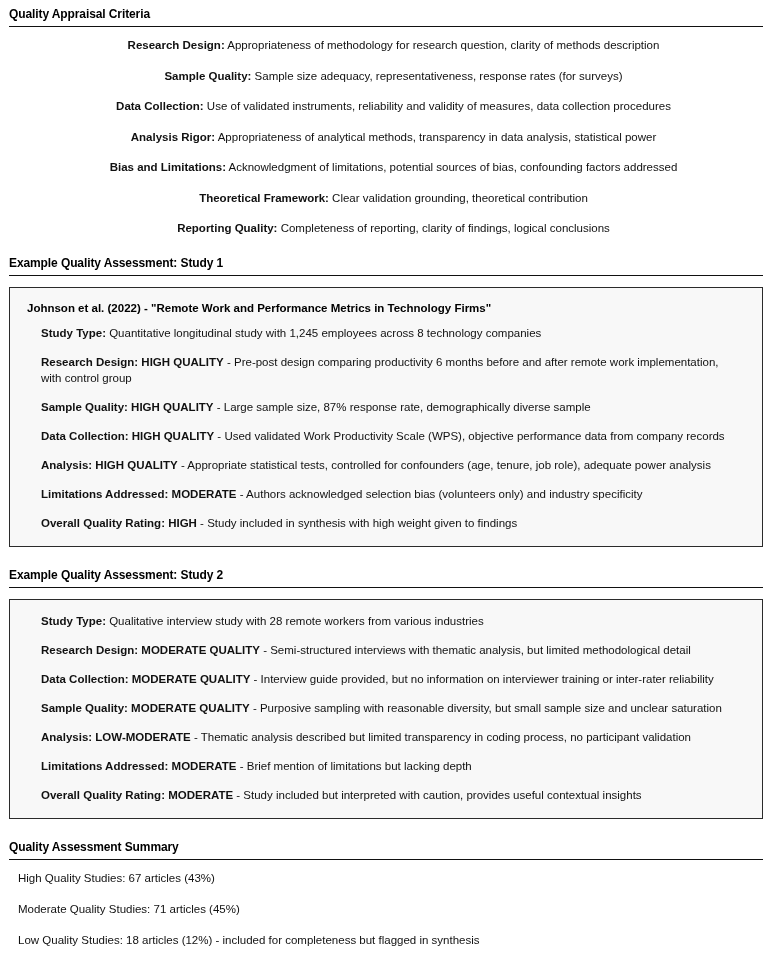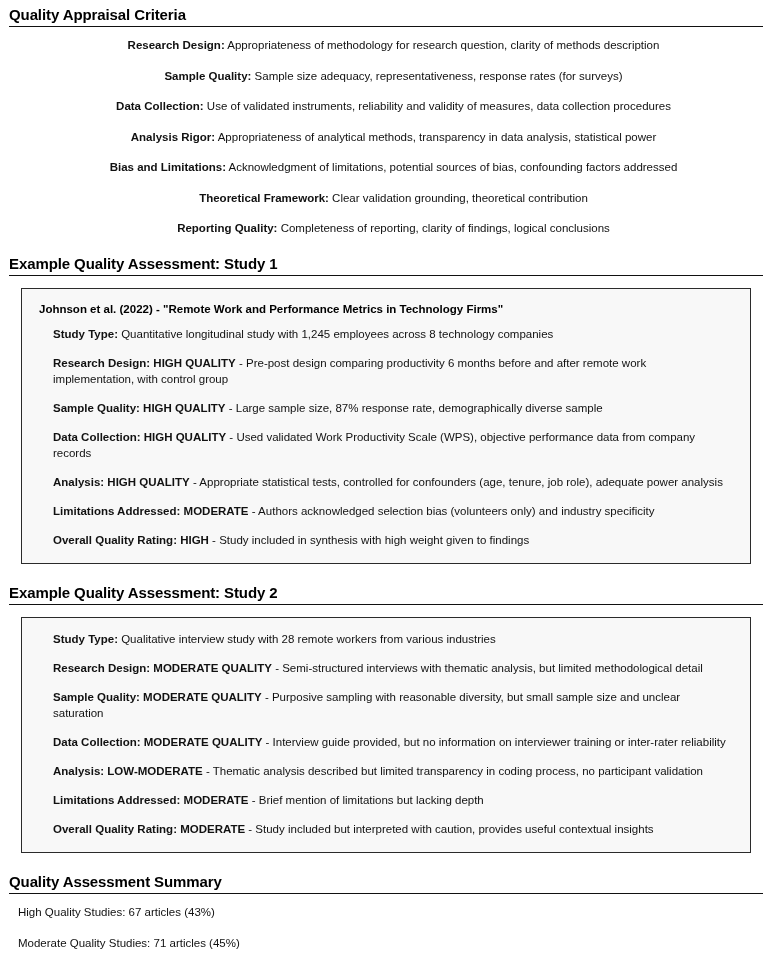--- a/index.html
+++ b/index.html
@@ -15,21 +15,21 @@
     -webkit-font-smoothing: none;
   }
   .page {
     width: 772px;
     box-sizing: border-box;
     padding: 6px 9px 0 9px;
   }
 
   
   .section-heading {
-    font-size: 15px;
+    font-size: 12px;
     font-weight: bold;
     letter-spacing: -0.1px;
     color: #000;
     margin: 0;
     padding: 0 0 3px 0;
     line-height: 17px;
   }
   .heading-rule {
     border: 0;
     border-top: 1.6px solid #111;
@@ -61,21 +61,21 @@
   .lbl {
     font-weight: bold;
   }
 
   
   .assessment-box {
     border: 1.3px solid #2b2b2b;
     background: #f8f8f8;
     box-sizing: border-box;
     padding: 13px 22px 15px 14px;
-    margin: 12px;
+    margin: 0;
   }
   .box-title {
     font-size: 11.5px;
     font-weight: bold;
     line-height: 14px;
     margin: 0 0 10px 0;
     padding-left: 3px;
   }
   .box-lines {
     margin: 0;
@@ -142,22 +142,22 @@
     </div>
   </div>
 
   <div class="section-block spaced-top">
     <h2 class="section-heading">Example Quality Assessment: Study 2</h2>
     <hr class="heading-rule">
     <div class="assessment-box">
       <div class="box-lines">
         <p class="box-line"><span class="lbl">Study Type:</span><span> Qualitative interview study with 28 remote workers from various industries</span></p>
         <p class="box-line"><span class="lbl">Research Design: MODERATE QUALITY</span><span> - Semi-structured interviews with thematic analysis, but limited methodological detail</span></p>
+        <p class="box-line"><span class="lbl">Data Collection: MODERATE QUALITY</span><span> - Interview guide provided, but no information on interviewer training or inter-rater reliability</span></p>
         <p class="box-line"><span class="lbl">Sample Quality: MODERATE QUALITY</span><span> - Purposive sampling with reasonable diversity, but small sample size and unclear saturation</span></p>
-        <p class="box-line"><span class="lbl">Data Collection: MODERATE QUALITY</span><span> - Interview guide provided, but no information on interviewer training or inter-rater reliability</span></p>
         <p class="box-line"><span class="lbl">Analysis: LOW-MODERATE</span><span> - Thematic analysis described but limited transparency in coding process, no participant validation</span></p>
         <p class="box-line"><span class="lbl">Limitations Addressed: MODERATE</span><span> - Brief mention of limitations but lacking depth</span></p>
         <p class="box-line"><span class="lbl">Overall Quality Rating: MODERATE</span><span> - Study included but interpreted with caution, provides useful contextual insights</span></p>
       </div>
     </div>
   </div>
 
   <div class="section-block spaced-top">
     <h2 class="section-heading">Quality Assessment Summary</h2>
     <hr class="heading-rule">

